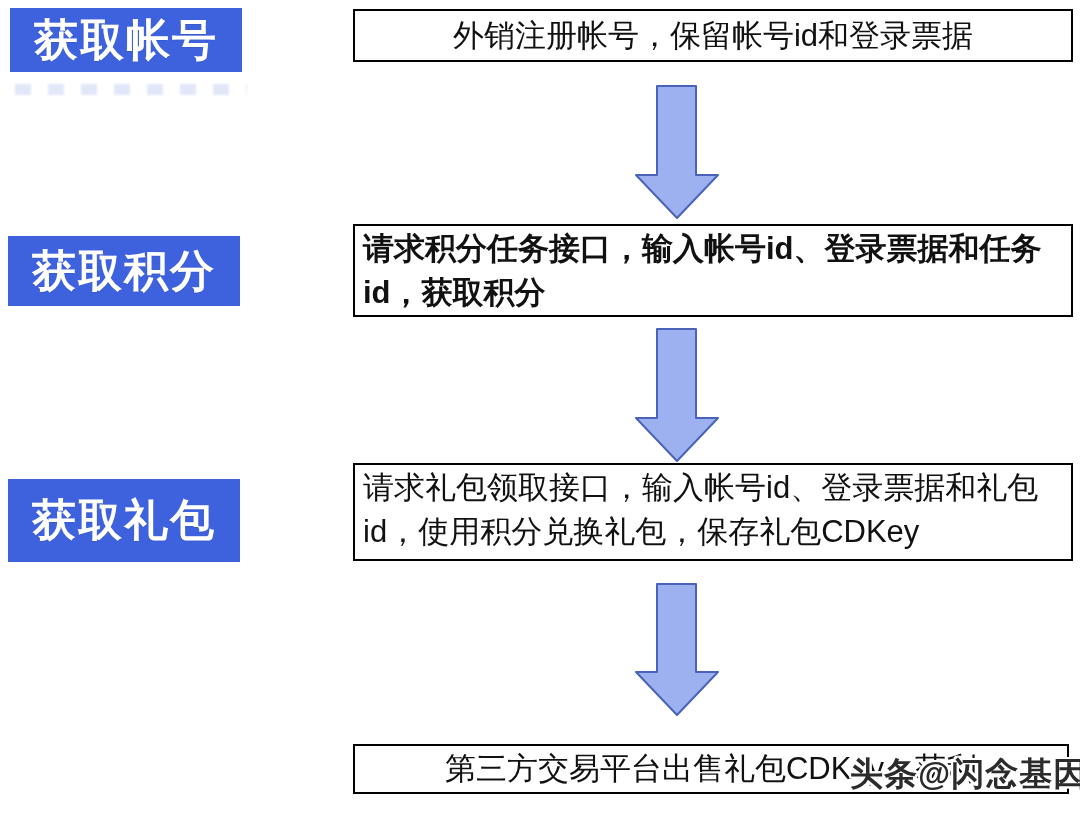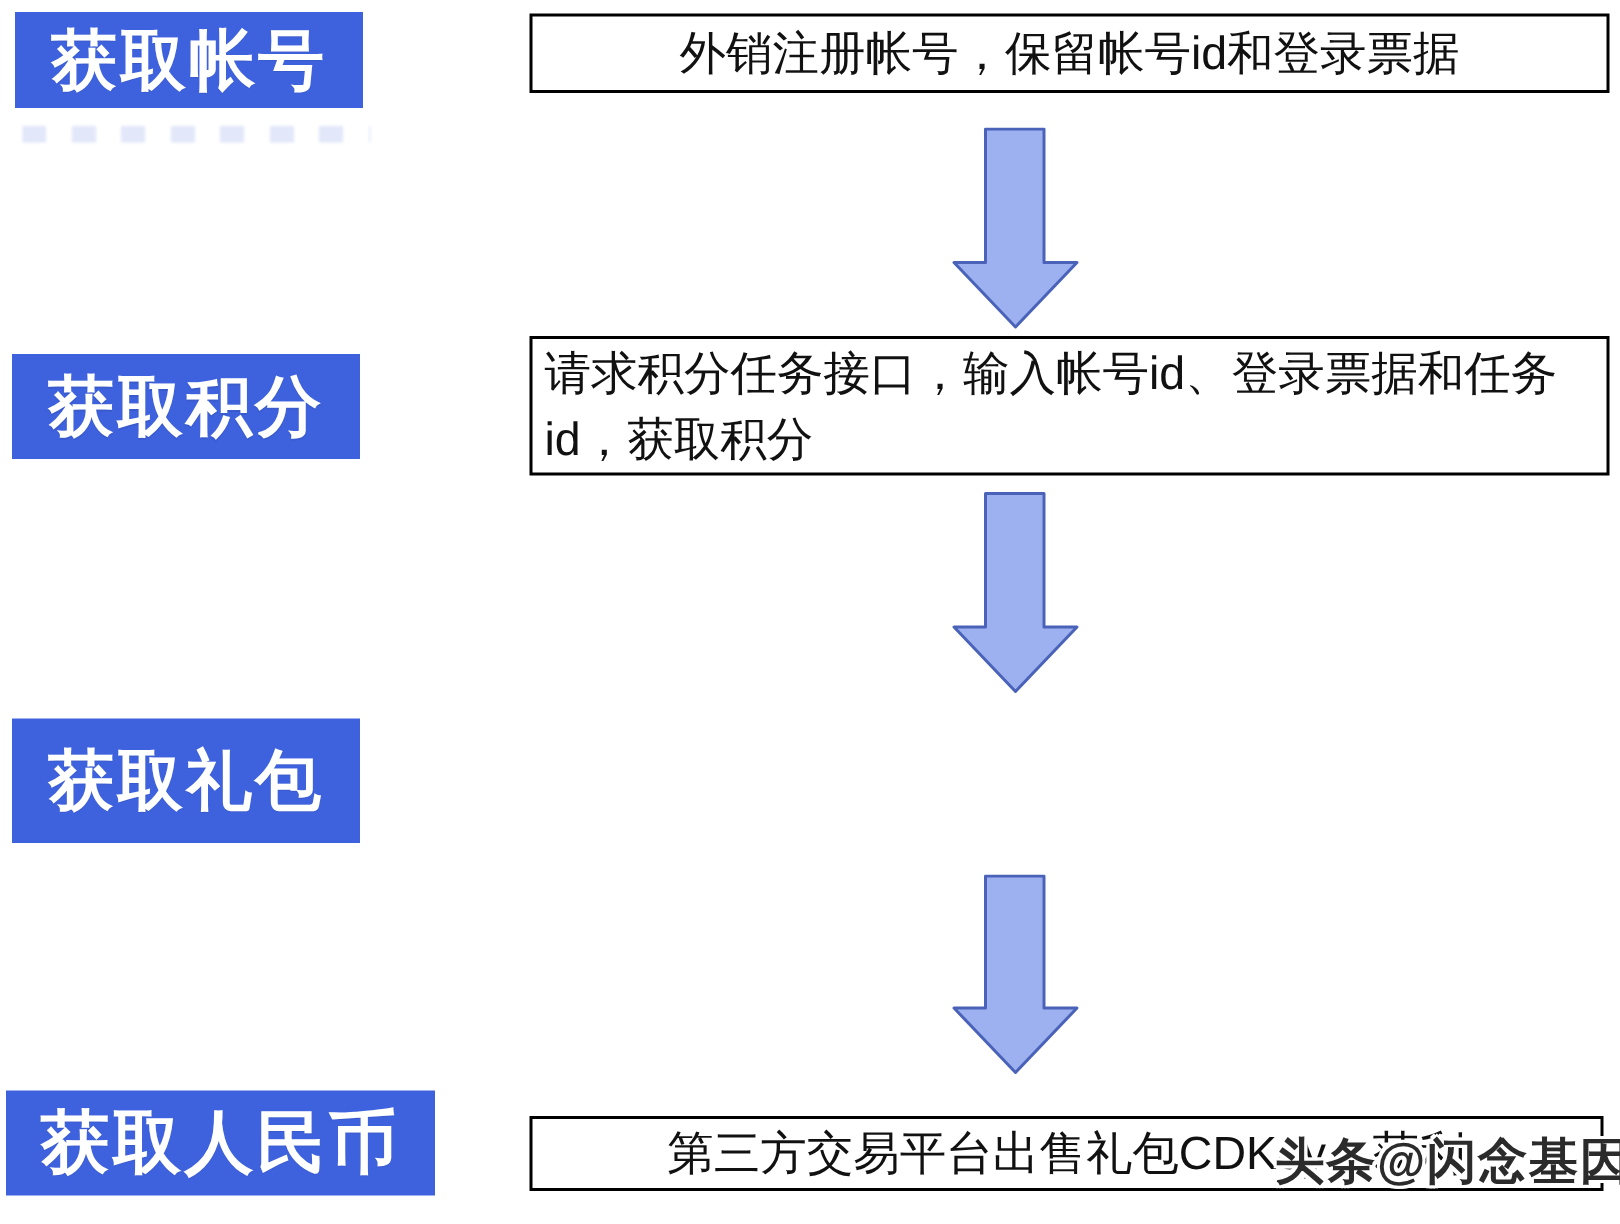--- a/index.html
+++ b/index.html
@@ -84,30 +84,30 @@
 
   <div class="step-label" style="left:10px;top:8px;width:232px;height:64px;">获取帐号</div>
   <div class="ghost-artifact"></div>
   <div class="process-box box-center" style="left:353px;top:9px;width:720px;height:53px;">外销注册帐号，保留帐号id和登录票据</div>
 
   <svg class="arrow" style="left:634px;top:85px;" width="86" height="135" viewBox="0 0 86 135" aria-hidden="true">
     <polygon points="23,1 62,1 62,90 84,90 43,133 2,90 23,90"></polygon>
   </svg>
 
   <div class="step-label" style="left:8px;top:236px;width:232px;height:70px;">获取积分</div>
-  <div class="process-box box-left" style="left:353px;top:224px;width:720px;height:93px;">请求积分任务接口，输入帐号id、登录票据和任务id，获取积分</div>
+  <div class="process-box box-left" style="left:353px;top:224px;width:720px;height:93px;font-weight:bold;">请求积分任务接口，输入帐号id、登录票据和任务id，获取积分</div>
 
   <svg class="arrow" style="left:634px;top:328px;" width="86" height="135" viewBox="0 0 86 135" aria-hidden="true">
     <polygon points="23,1 62,1 62,90 84,90 43,133 2,90 23,90"></polygon>
   </svg>
 
   <div class="step-label" style="left:8px;top:479px;width:232px;height:83px;font-family:Liberation Mono, monospace;">获取礼包</div>
+  <div class="process-box box-left" style="left:353px;top:463px;width:720px;height:98px;">请求礼包领取接口，输入帐号id、登录票据和礼包id，使用积分兑换礼包，保存礼包CDKey</div>
 
   <svg class="arrow" style="left:634px;top:583px;" width="86" height="134" viewBox="0 0 86 134" aria-hidden="true">
     <polygon points="23,1 62,1 62,89 84,89 43,132 2,89 23,89"></polygon>
   </svg>
 
-  <div class="step-label" style="left:4px;top:727px;width:286px;height:70px;font-size:46px;">获取人民币</div>
   <div class="process-box box-center" style="left:353px;top:744px;width:716px;height:50px;">第三方交易平台出售礼包CDKey，获利</div>
 
   <div class="watermark">头条@闪念基因</div>
 
 </div>
 
 </body></html>

